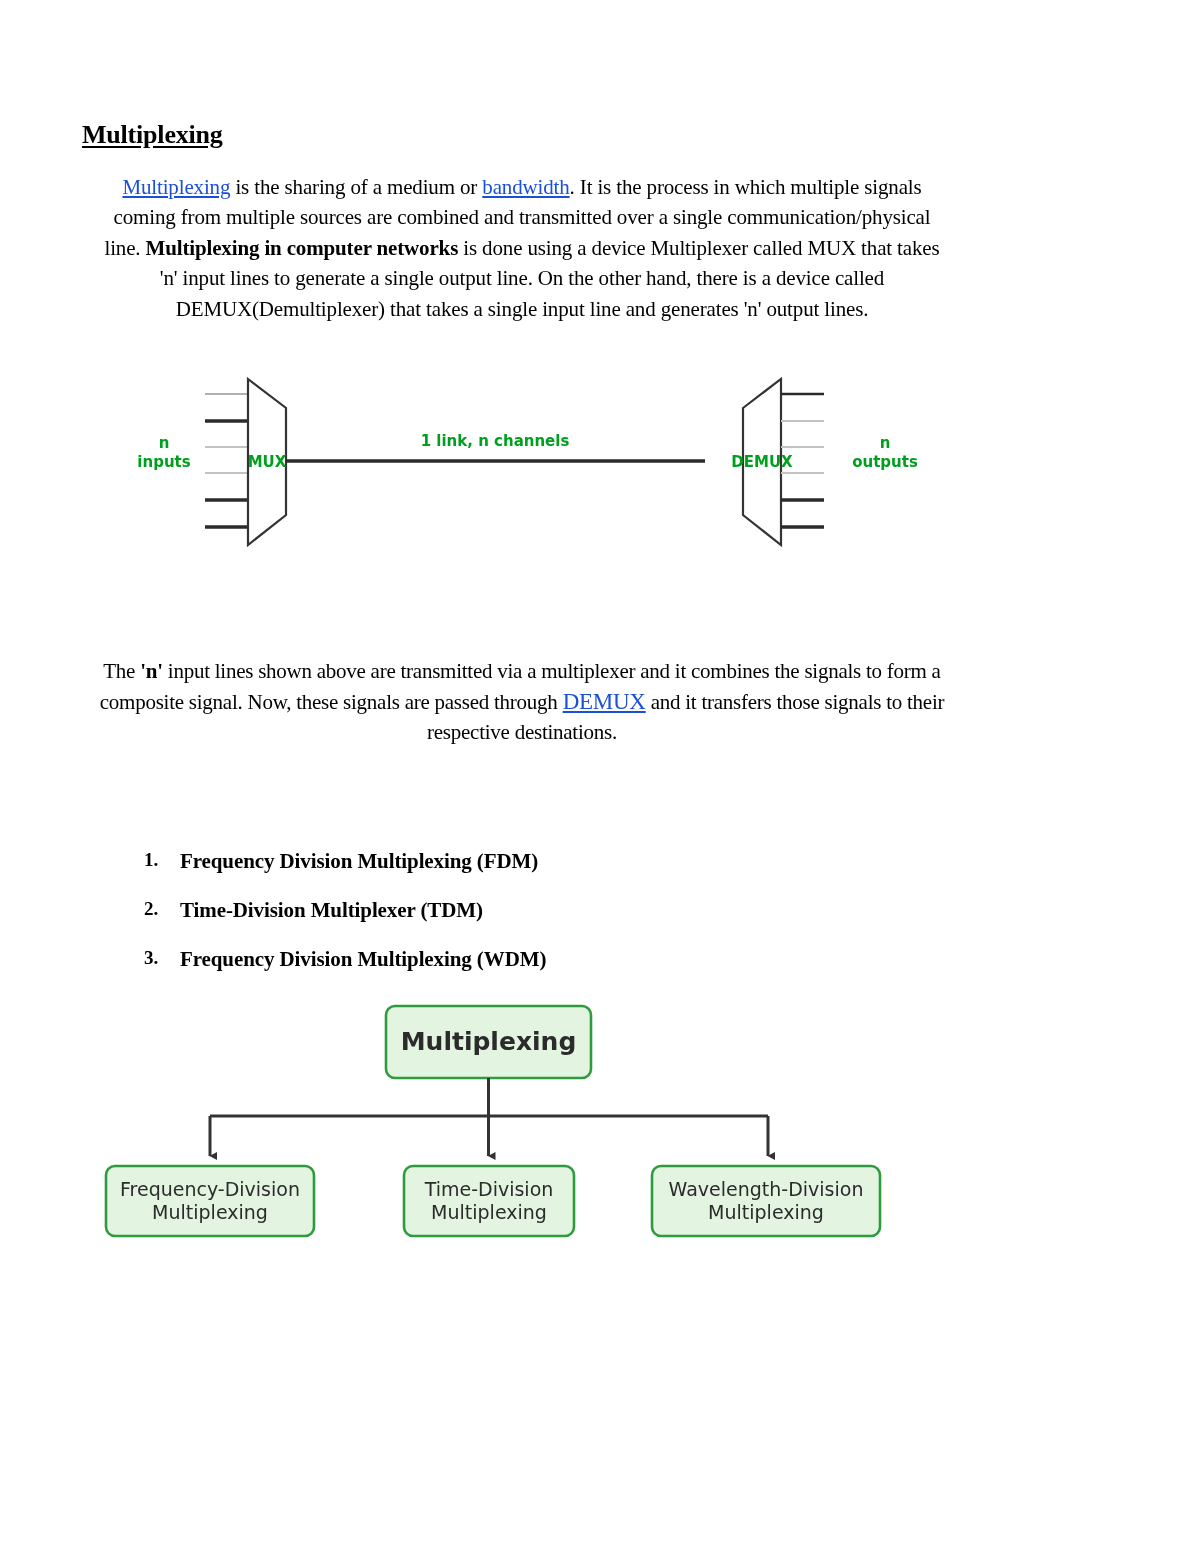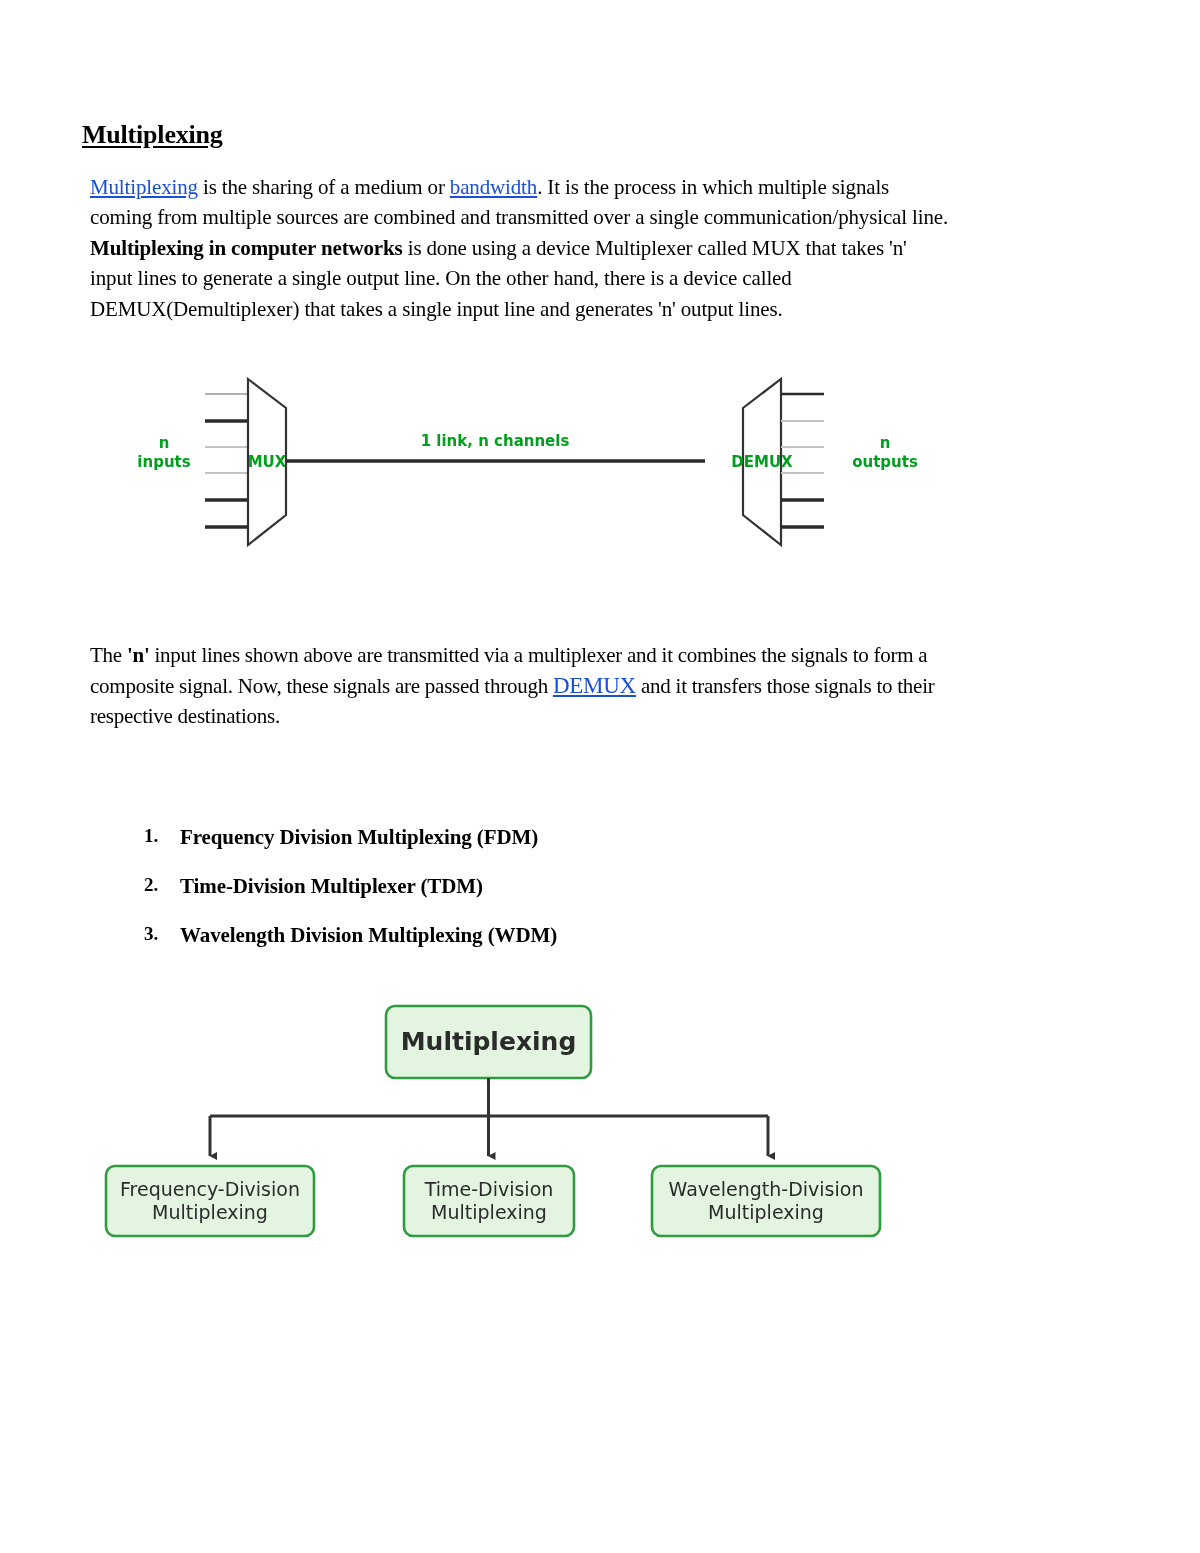--- a/index.html
+++ b/index.html
@@ -52,23 +52,23 @@
     padding: 0;
     text-decoration: underline;
     text-underline-offset: 3px;
     letter-spacing: -0.2px;
   }
 
   
   p.body-text {
     font-size: 21px;
     line-height: 30.5px;
-    margin: 8px;
-    padding: 0;
-    text-align: left;
+    margin: 16px;
+    padding: 0;
+    text-align: center;
     letter-spacing: -0.15px;
   }
   p.body-text.tight { letter-spacing: -0.25px; }
 
   .lnk {
     color: #1a4fd8;
     text-decoration: underline;
     text-underline-offset: 2px;
   }
   .lnk-big {
@@ -146,21 +146,21 @@
 
     <p class="body-text tight"><span>The </span><span class="bold">'n'</span><span> input lines shown above are transmitted via a multiplexer and it combines the signals to form a composite signal. Now, these signals are passed through </span><a href="#" class="lnk-big">DEMUX</a><span> and it transfers those signals to their respective destinations.</span></p>
 
     <div style="height:48px"></div>
 
 
 
     <ol class="types-list">
       <li>Frequency Division Multiplexing (FDM)</li>
       <li>Time-Division Multiplexer (TDM)</li>
-      <li>Wavelength Division Multiplexing (WDM)</li>
+      <li>Frequency Division Multiplexing (WDM)</li>
     </ol>
 
   </div>
 
   <div class="mux-figure">
     <svg width="830" height="200" viewBox="0 0 830 200" xmlns="http://www.w3.org/2000/svg">
 
       <line x1="75" y1="26" x2="118" y2="26" stroke="#b0b0b0" stroke-width="2"></line>
       <line x1="75" y1="53" x2="118" y2="53" stroke="#2b2b2b" stroke-width="3.4"></line>
       <line x1="75" y1="79" x2="118" y2="79" stroke="#c3c3c3" stroke-width="2"></line>

